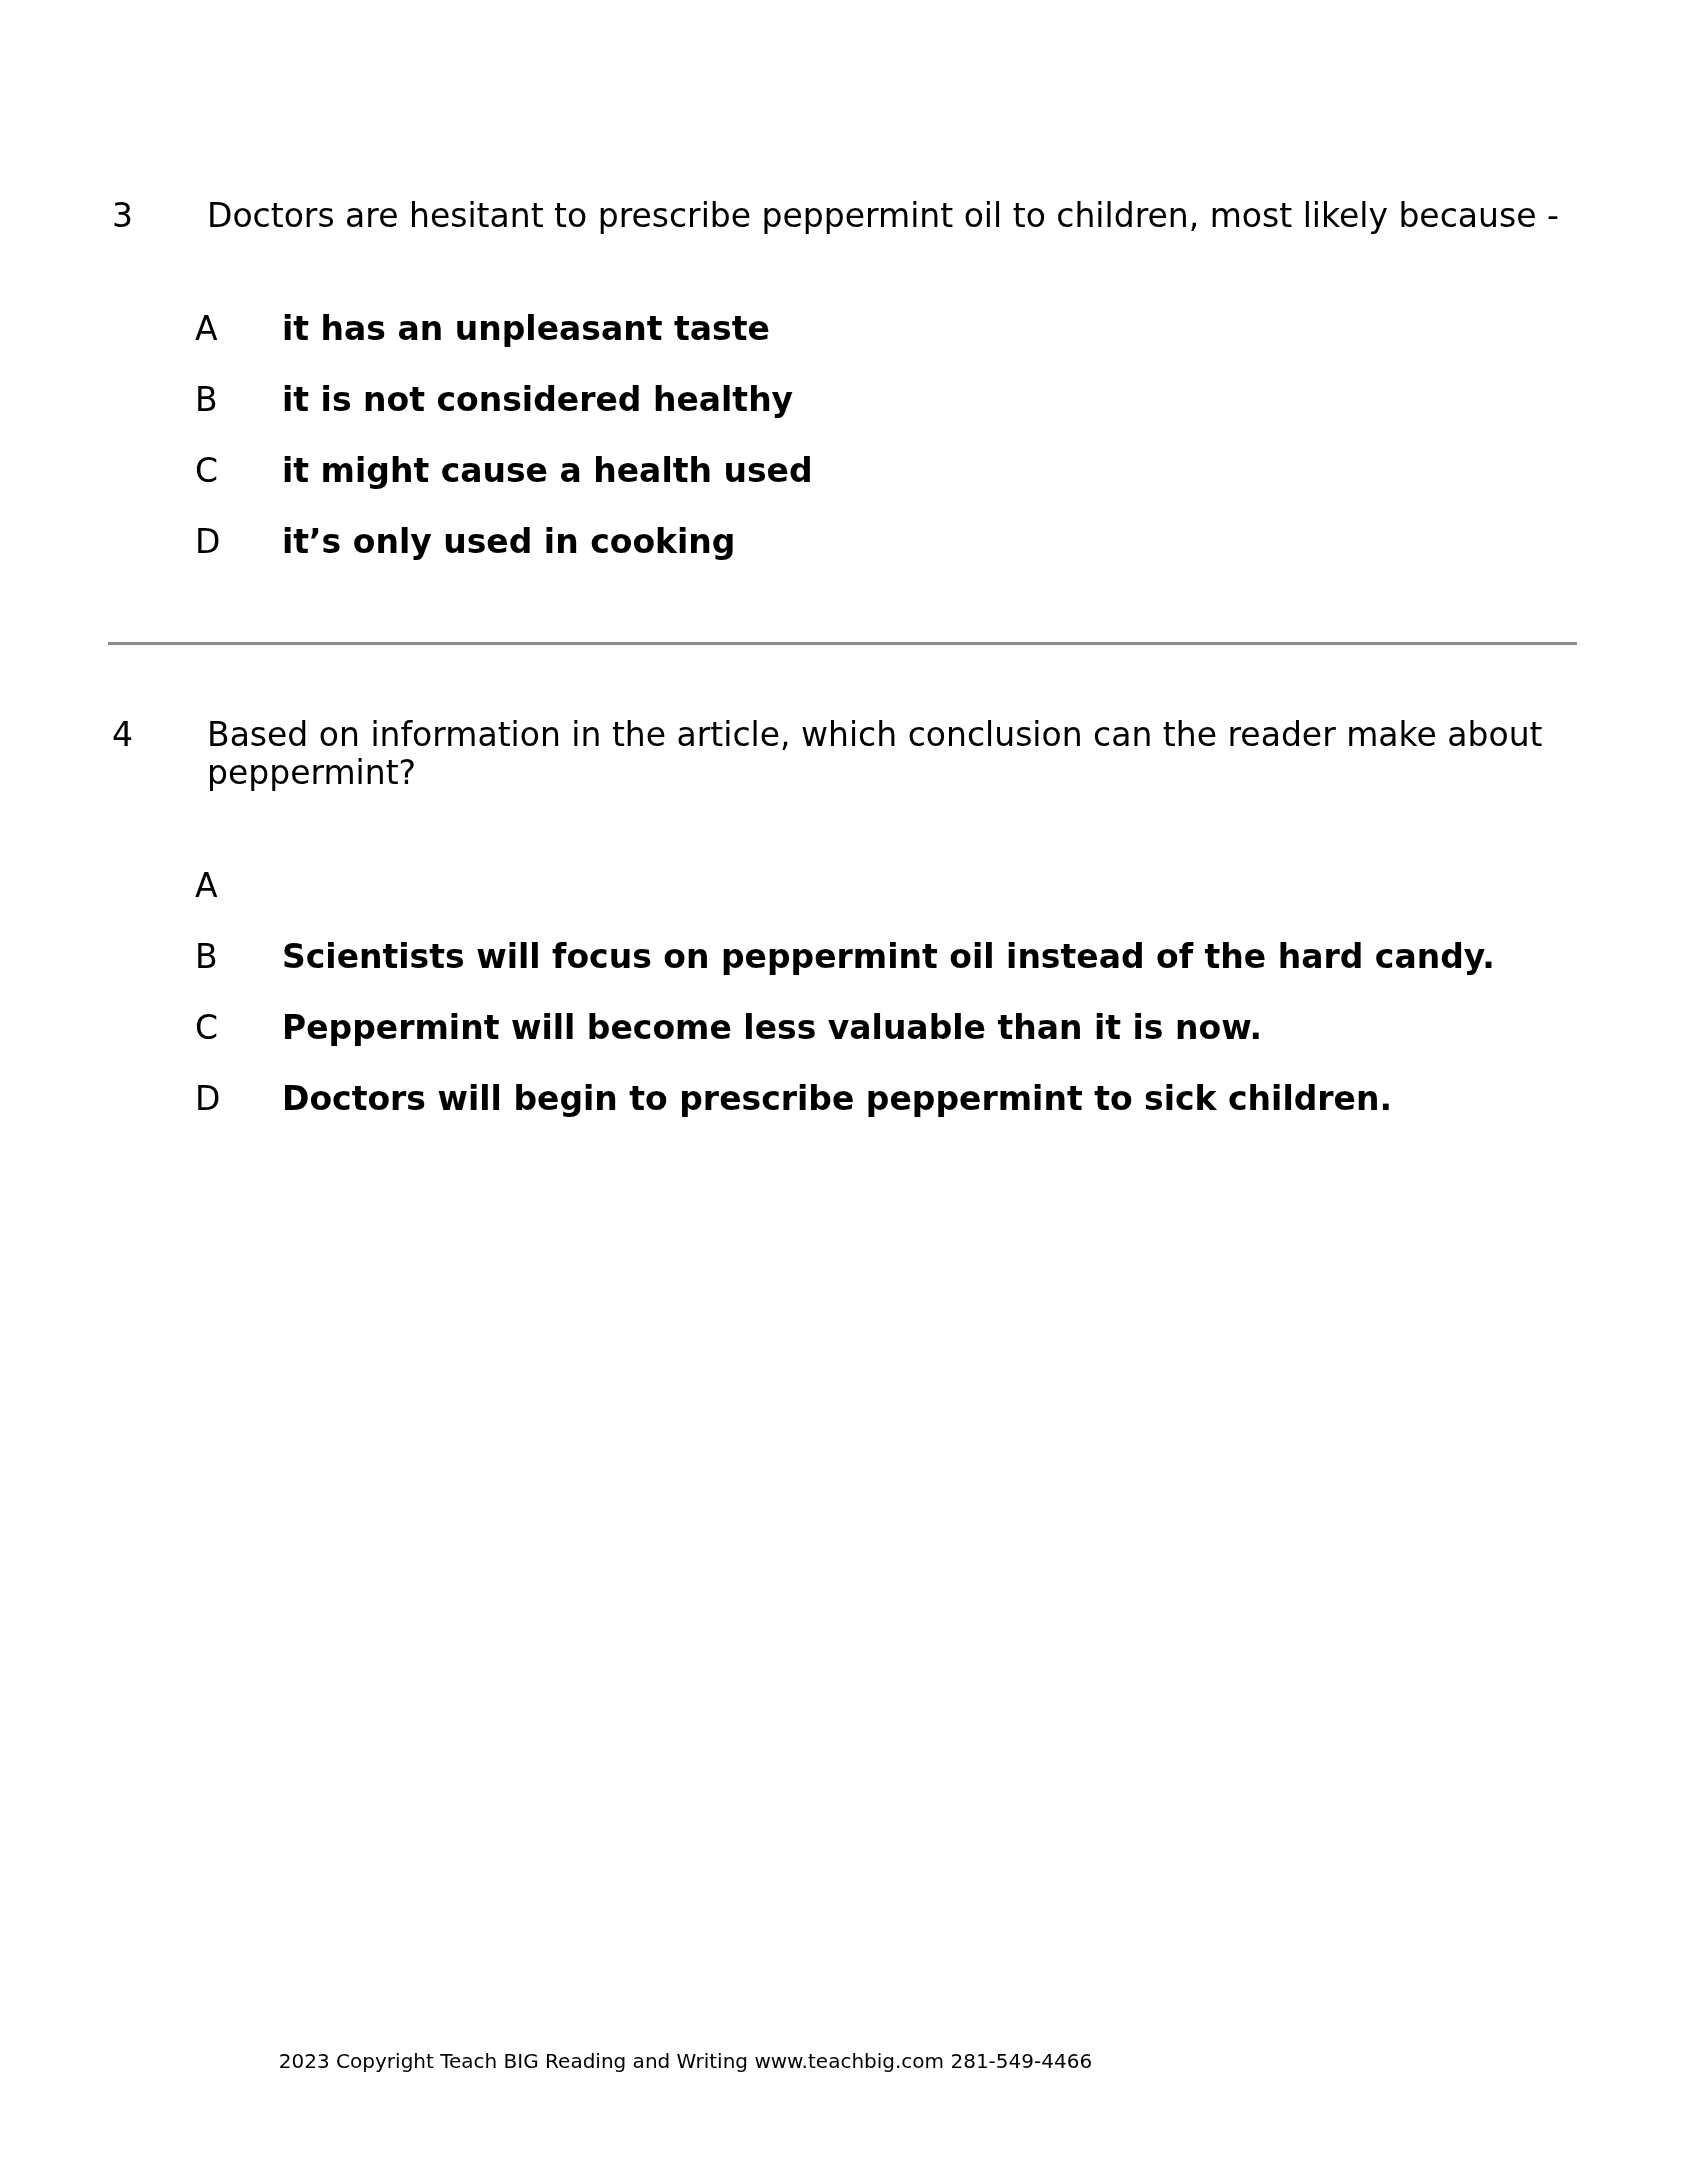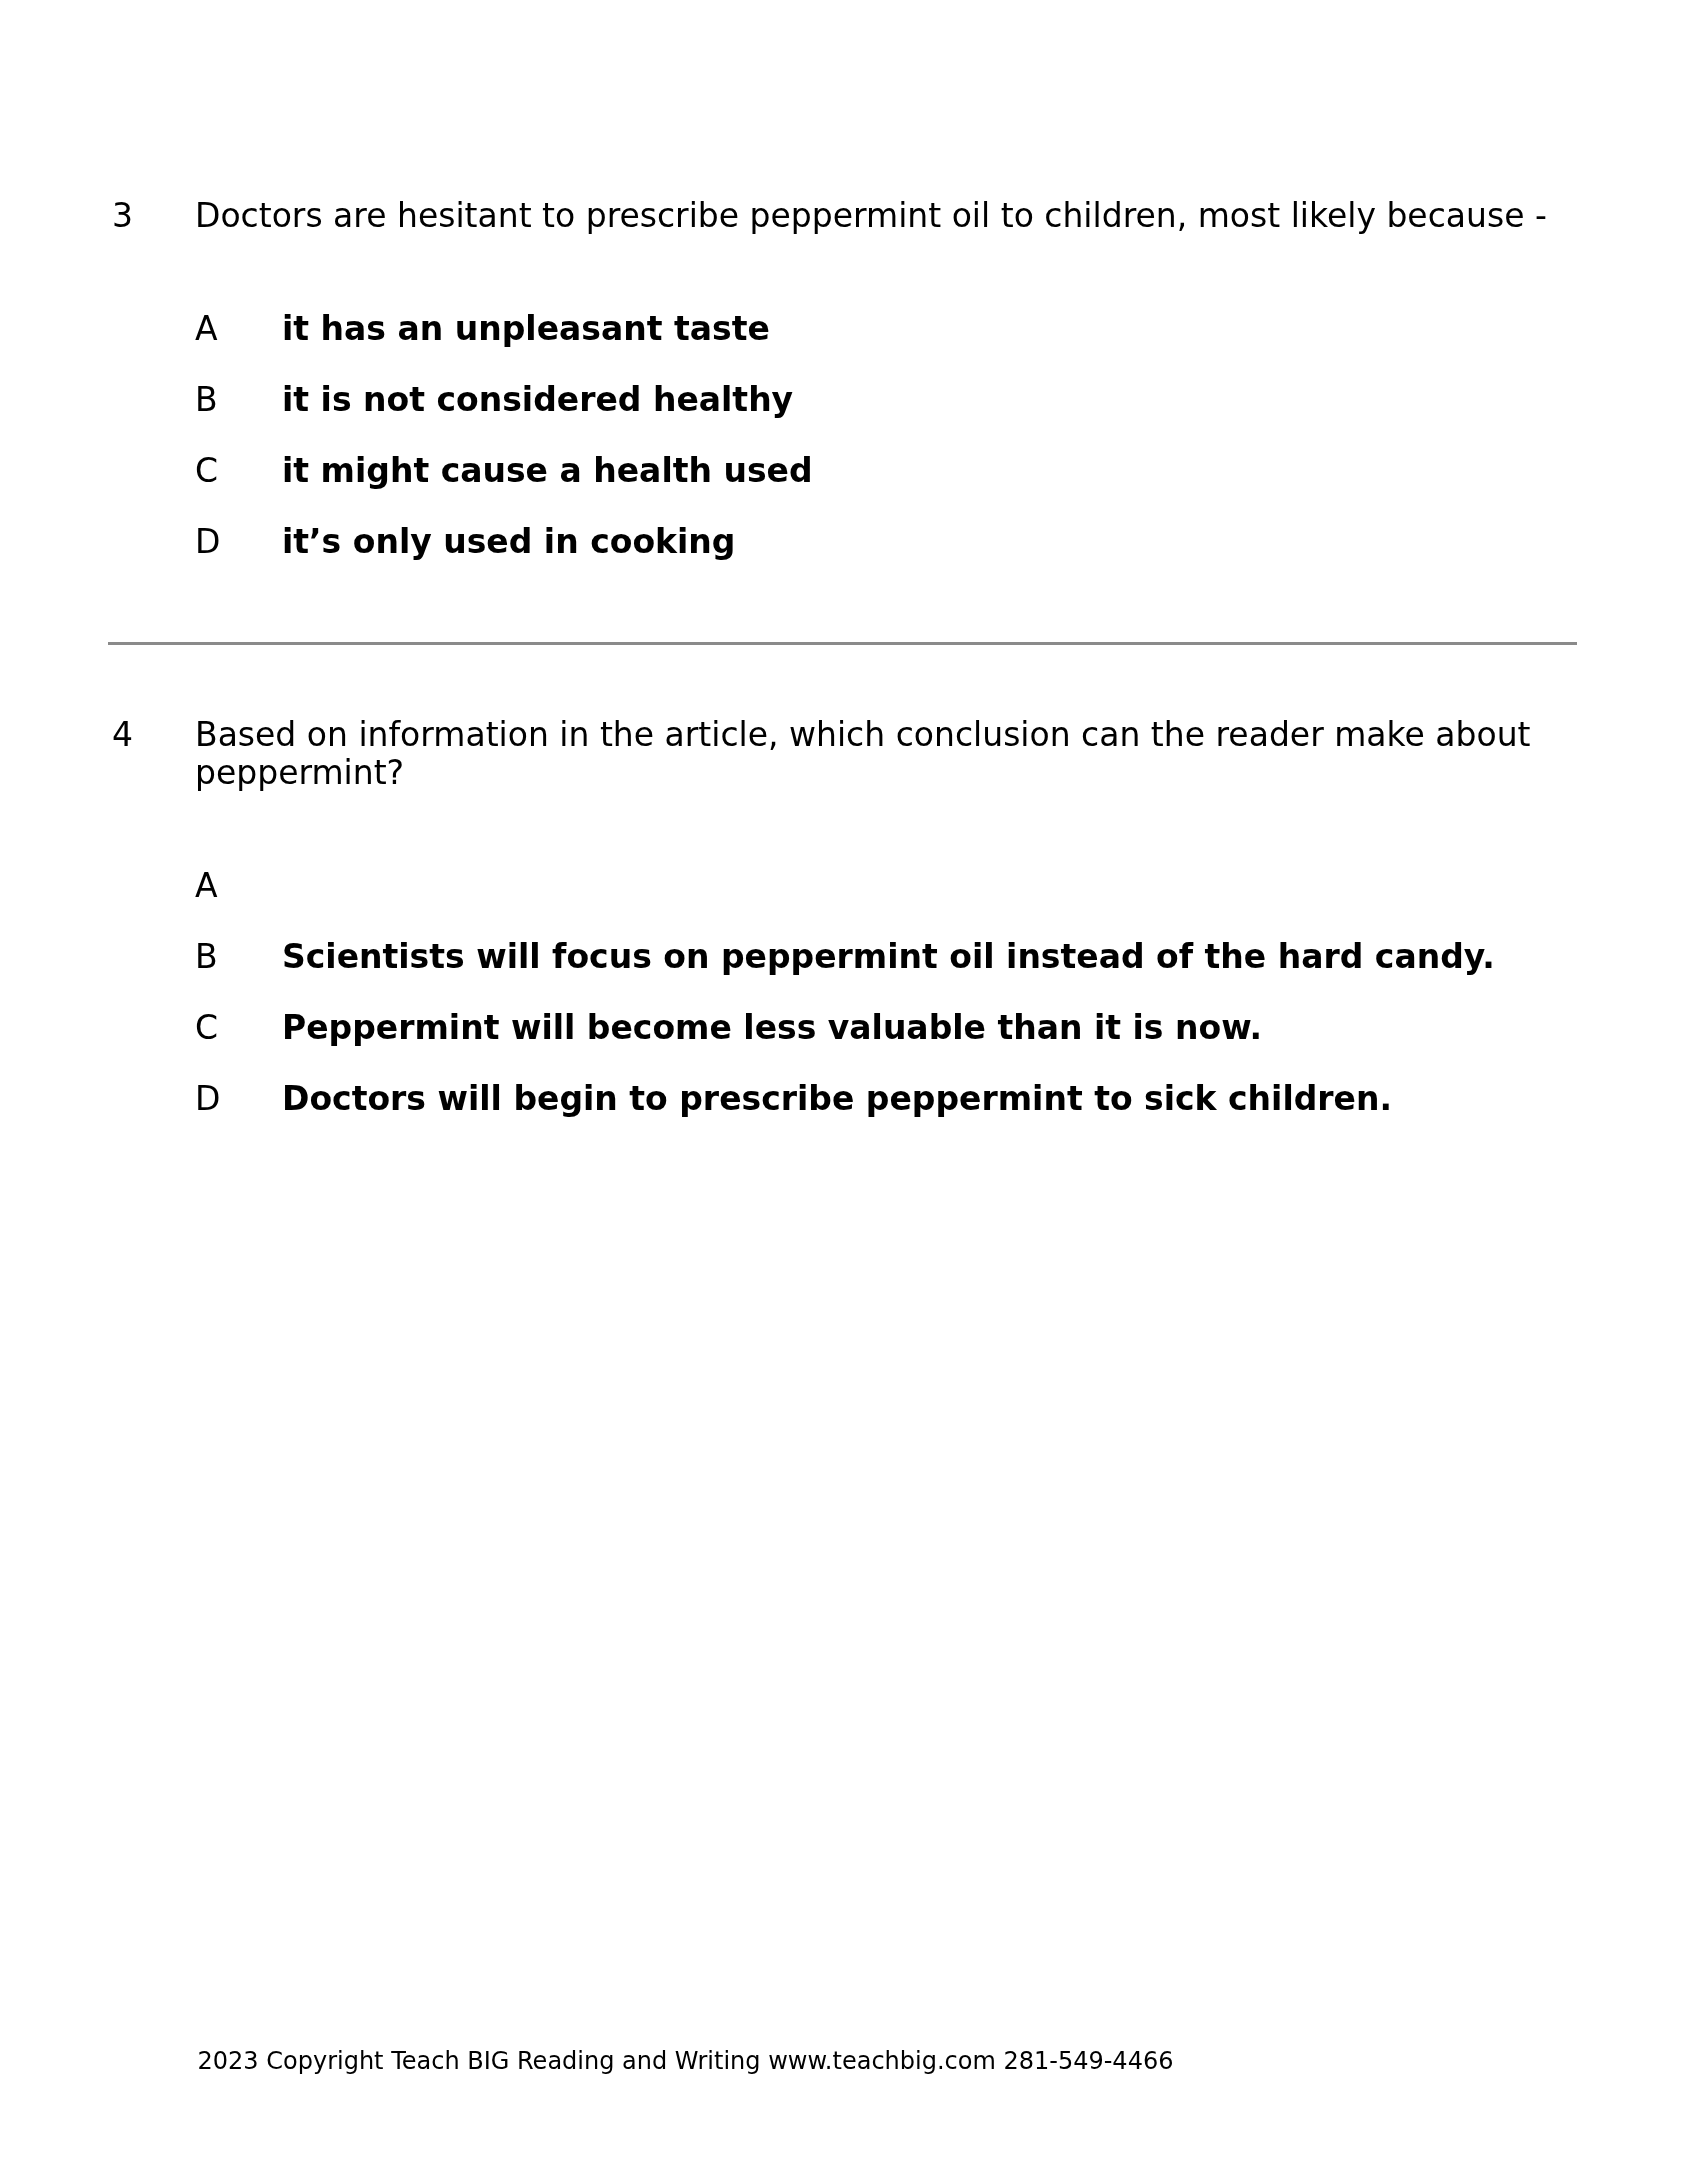--- a/index.html
+++ b/index.html
@@ -26,20 +26,21 @@
     display: flex;
     align-items: flex-start;
   }
   .q-num {
     flex: 0 0 83px;
     width: 83px;
   }
   .q-text {
     width: 1371px;
     max-width: 1371px;
+    margin-left: 12px;
   }
   .options {
     margin-left: 83px;
     margin-top: 75px;
   }
   .opt {
     display: flex;
     align-items: flex-start;
     margin-bottom: 33px;
   }
@@ -60,21 +61,21 @@
     border: none;
     margin: 0;
     padding: 0;
   }
   .page-footer {
     position: absolute;
     left: 0;
     top: 2042px;
     width: 1371px;
     text-align: center;
-    font-size: 24px;
+    font-size: 20px;
     line-height: 38px;
   }
   #q3 { top: 197px; }
   #q4 { top: 716px; }
 </style>
 </head>
 <body>
 
 <div class="page">
 

